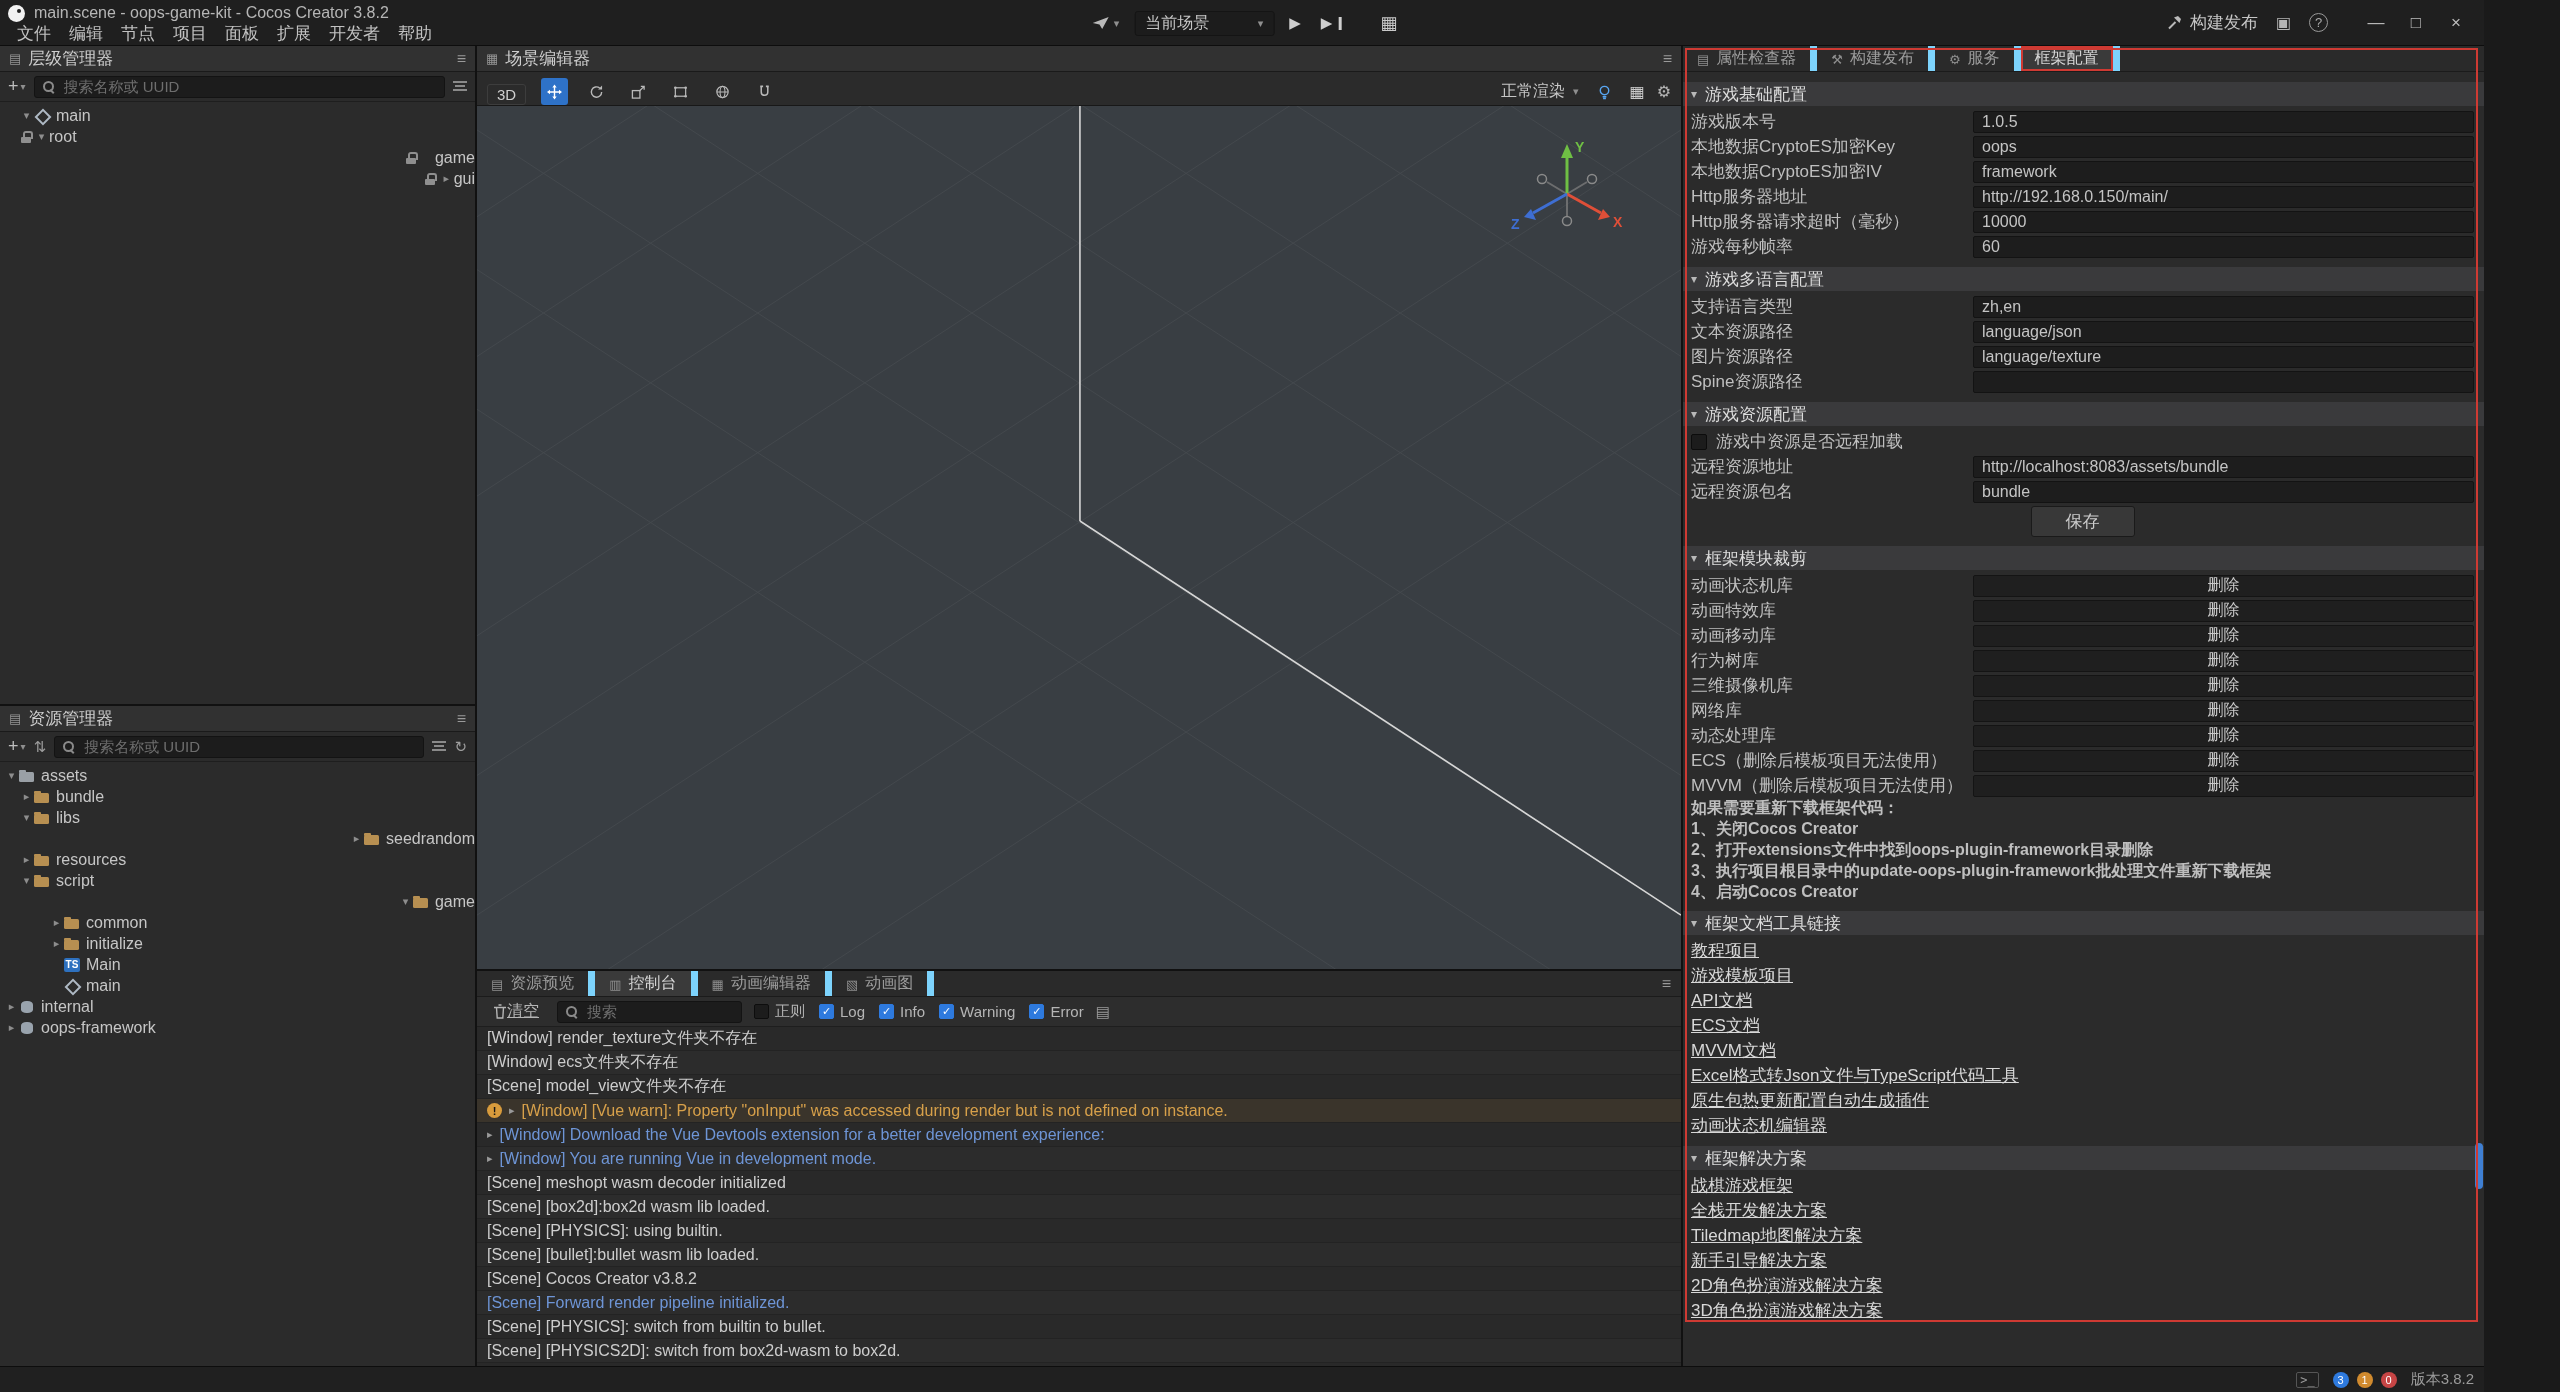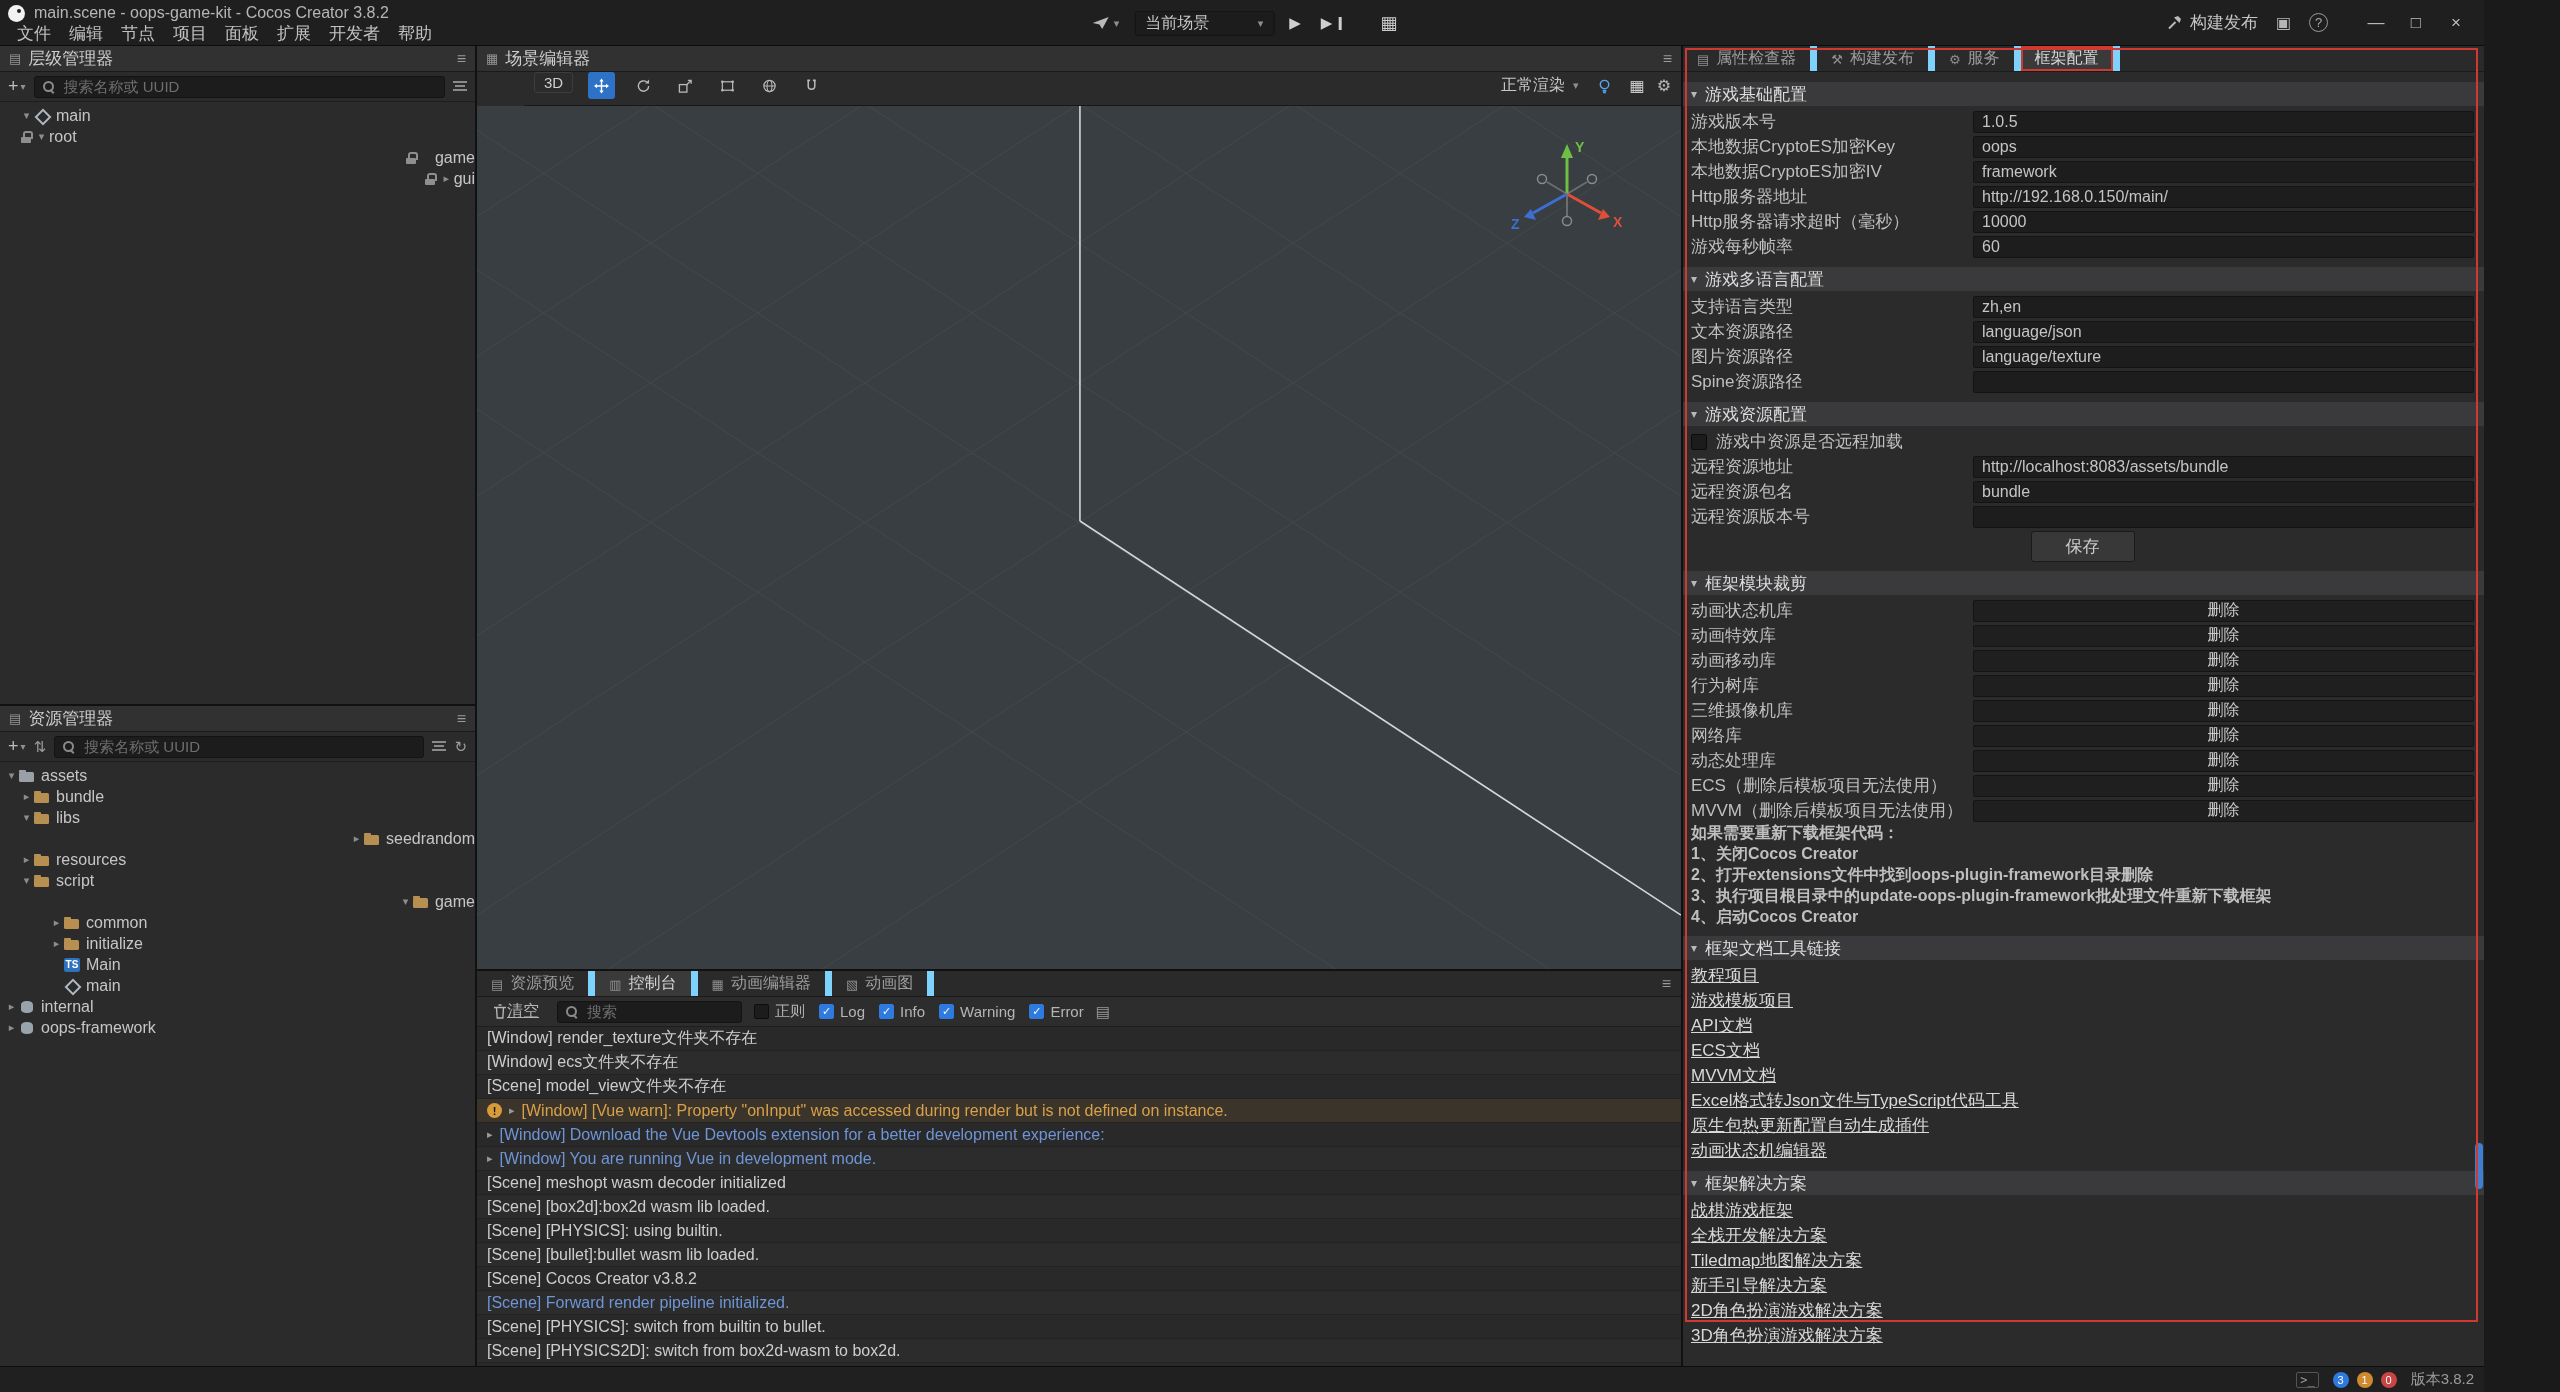--- a/index.html
+++ b/index.html
@@ -74,21 +74,21 @@
   .trow[data-icon="folder-root"] .t-ico::after{content:"";position:absolute;left:0;top:1px;width:7px;height:3px;background:#9aa0a6;border-radius:1px;}
   .trow[data-icon="db"] .t-ico::before{content:"";position:absolute;left:2px;top:1px;width:12px;height:12px;background:#99a3ad;border-radius:45%/30%;}
   .trow[data-icon="ts"] .t-ico::before{content:"TS";position:absolute;left:0;top:0;width:16px;height:14px;background:#2e71bf;color:#fff;font-size:10px;font-weight:bold;display:flex;align-items:center;justify-content:center;border-radius:2px;}
   .trow[data-icon="scene"] .t-ico::before{content:"";position:absolute;left:3px;top:2px;width:8px;height:8px;border:2px solid #aeb9c4;transform:rotate(45deg);}
 
   .hierarchy{height:660px;flex:none;display:flex;flex-direction:column;border-bottom:2px solid #111;background:#2b2b2b;min-height:0;}
   .assets{flex:1;display:flex;flex-direction:column;background:#2b2b2b;min-height:0;}
 
   
   .scene{height:925px;flex:none;display:flex;flex-direction:column;border-bottom:2px solid #111;min-height:0;background:#2b2b2b;}
-  .s-tool{height:34px;flex:none;background:#2b2b2b;border-bottom:1px solid #181818;display:flex;align-items:flex-start;gap:15px;padding:0 10px;margin-left:47px;}
+  .s-tool{height:34px;flex:none;background:#2b2b2b;border-bottom:1px solid #181818;display:flex;align-items:flex-end;gap:15px;padding:0 10px;}
   .mode3d{padding:1px 9px;border:1px solid #3d3d3d;border-radius:3px;color:#cfcfcf;font-size:15px;cursor:pointer;background:none;}
   .s-ico{width:27px;height:27px;display:flex;align-items:center;justify-content:center;border-radius:3px;color:#b9b9b9;cursor:pointer;background:none;border:none;}
   .s-ico.active{background:#2e72c8;color:#fff;}
   .s-right{margin-left:auto;display:flex;align-items:center;gap:12px;}
   .render-select{display:flex;align-items:center;gap:8px;color:#c6c6c6;font-size:16px;cursor:pointer;}
   .viewport{flex:1;position:relative;background:#393e43;overflow:hidden;min-height:0;}
   .vp-svg{position:absolute;inset:0;width:100%;height:100%;}
   .gizmo{position:absolute;top:26px;right:54px;width:120px;height:120px;}
 
   
@@ -766,26 +766,20 @@
 
           </div>
 
           <div class="irow" data-type="field">
 
             <label class="i-label">远程资源包名</label>
             <input class="i-input" value="bundle" style="">
 
           </div>
 
-          <div class="irow" data-type="field">
-
-            <label class="i-label">远程资源版本号</label>
-            <input class="i-input" value="" style="">
-
-          </div>
 
           <div class="irow" data-type="button">
 
             <button class="i-save">保存</button>
           </div>
 
           <div class="irow" data-type="section">
             <span class="i-chevron">▾</span>
 
             <label class="i-label">框架模块裁剪</label>

